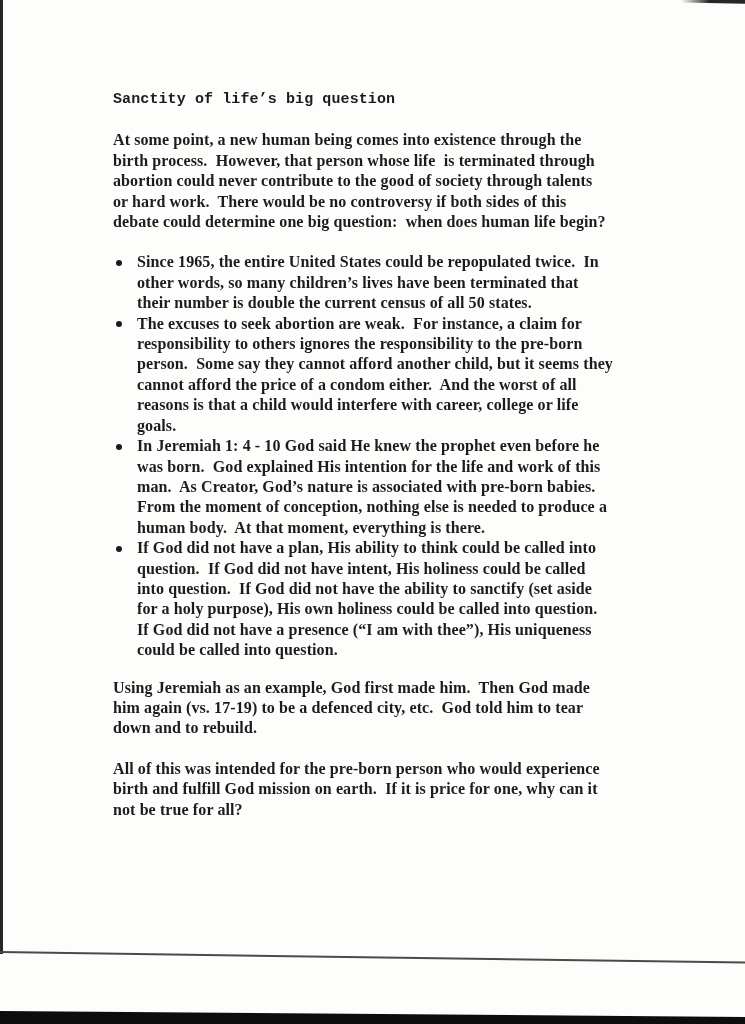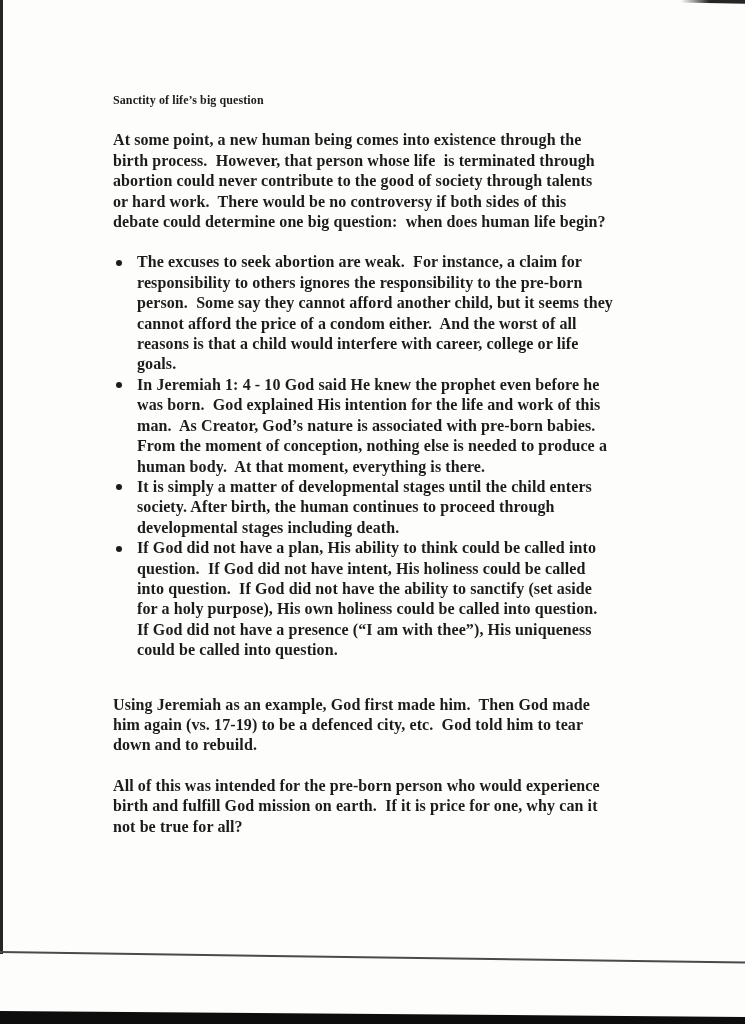--- a/index.html
+++ b/index.html
@@ -51,23 +51,24 @@
   .content {
     position: absolute;
     left: 113px; top: 90px;
     width: 600px;
     font-weight: bold;
     font-size: 16px;
     line-height: 20.4px;
     letter-spacing: 0.1px;
   }
   .title {
-    font-size: 12px;
+    font-size: 15px;
     font-weight: bold;
     margin: 0 0 20px 0;
+    font-family: Liberation Mono, monospace;
   }
   .para {
     margin: 0 0 20px 0;
     white-space: pre-wrap;
   }
   .bullets {
     list-style: none;
     margin: 0;
     padding: 0;
   }
@@ -78,21 +79,21 @@
   .bullet .btext {
     white-space: pre-wrap;
   }
   .dot {
     position: absolute;
     left: 3px; top: 7.5px;
     width: 6px; height: 6px;
     border-radius: 50%;
     background: currentColor;
   }
-  .mt17 { margin-top: 34px; }
+  .mt17 { margin-top: 17px; }
 </style>
 </head>
 <body>
 
 <div class="scan">
 
   <div class="edge-left"></div>
   <div class="edge-bottom-line"></div>
   <div class="bottom-bar"></div>
   <div class="corner-smudge"></div>
@@ -103,40 +104,40 @@
 
     <p class="para">At some point, a new human being comes into existence through the
 birth process.  However, that person whose life  is terminated through
 abortion could never contribute to the good of society through talents
 or hard work.  There would be no controversy if both sides of this
 debate could determine one big question:  when does human life begin?</p>
 
     <ul class="bullets">
       <li class="bullet">
         <span class="dot"></span>
+        <span class="btext">Since 1965, the entire United States could be repopulated twice.  In
+other words, so many children’s lives have been terminated that
+their number is double the current census of all 50 states.</span>
+      </li>
+      <li class="bullet">
+        <span class="dot"></span>
         <span class="btext">The excuses to seek abortion are weak.  For instance, a claim for
 responsibility to others ignores the responsibility to the pre-born
 person.  Some say they cannot afford another child, but it seems they
 cannot afford the price of a condom either.  And the worst of all
 reasons is that a child would interfere with career, college or life
 goals.</span>
       </li>
       <li class="bullet">
         <span class="dot"></span>
         <span class="btext">In Jeremiah 1: 4 - 10 God said He knew the prophet even before he
 was born.  God explained His intention for the life and work of this
 man.  As Creator, God’s nature is associated with pre-born babies.
 From the moment of conception, nothing else is needed to produce a
 human body.  At that moment, everything is there.</span>
-      </li>
-      <li class="bullet">
-        <span class="dot"></span>
-        <span class="btext">It is simply a matter of developmental stages until the child enters
-society. After birth, the human continues to proceed through
-developmental stages including death.</span>
       </li>
       <li class="bullet">
         <span class="dot"></span>
         <span class="btext">If God did not have a plan, His ability to think could be called into
 question.  If God did not have intent, His holiness could be called
 into question.  If God did not have the ability to sanctify (set aside
 for a holy purpose), His own holiness could be called into question.
 If God did not have a presence (“I am with thee”), His uniqueness
 could be called into question.</span>
       </li>

